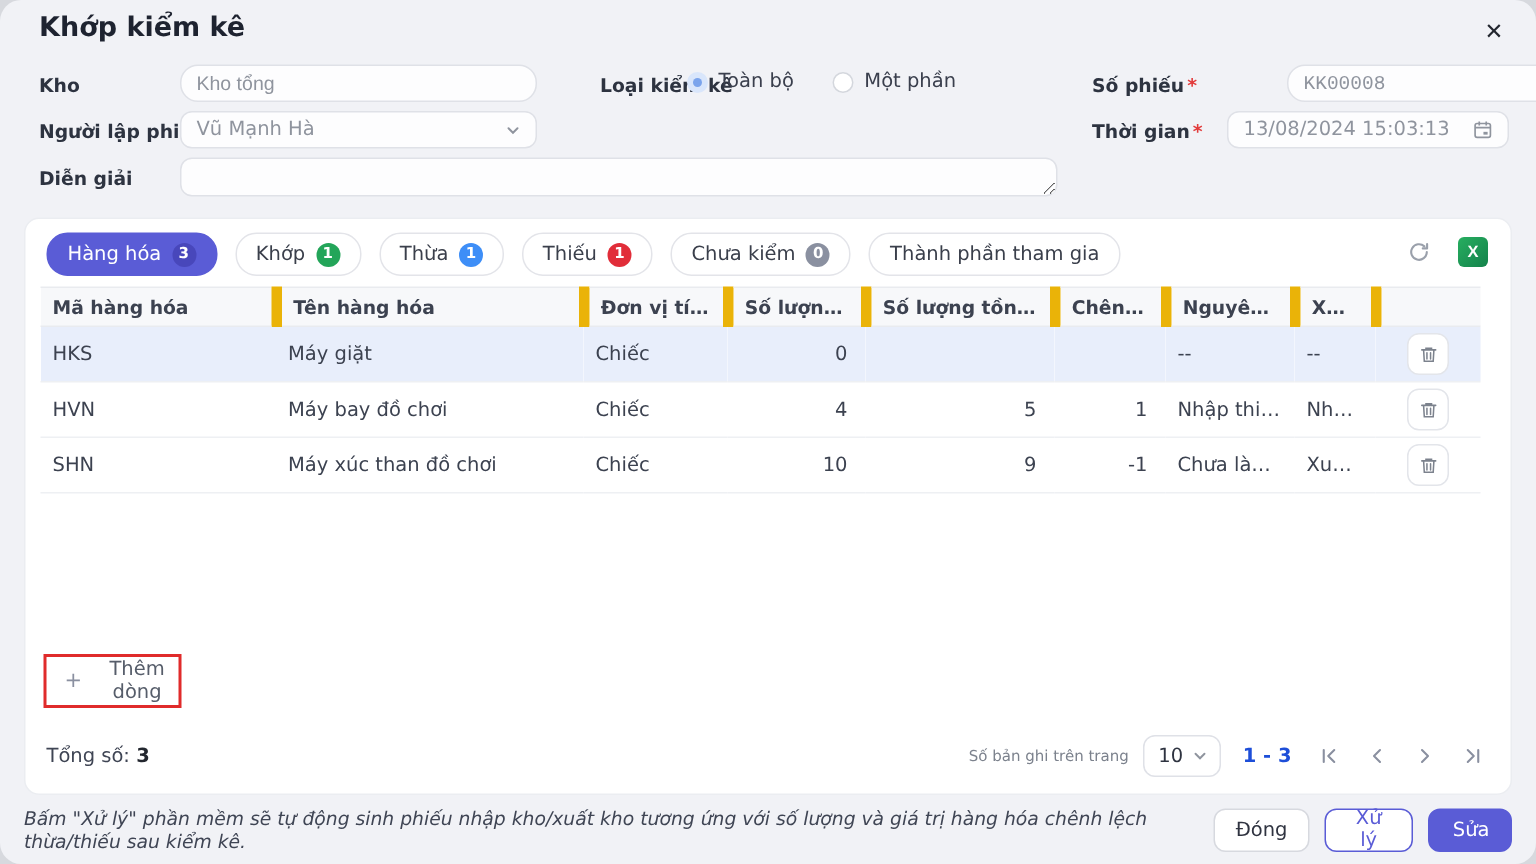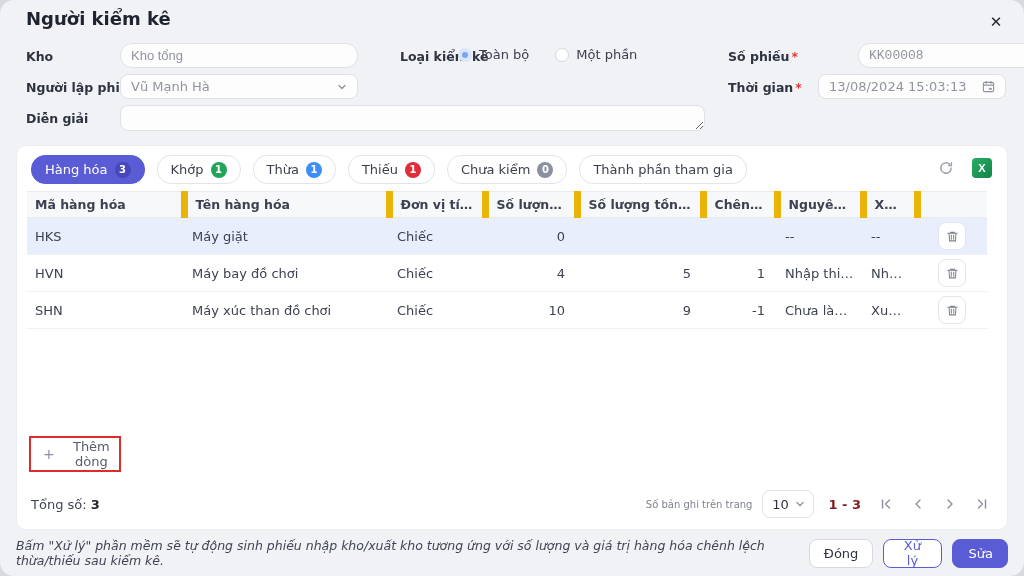--- a/index.html
+++ b/index.html
@@ -68,41 +68,41 @@
 
   
   .card-footer{position:absolute;left:14px;right:14px;bottom:11px;height:28px;
     display:flex;align-items:center;justify-content:space-between;}
   .total{font-size:13px;color:#3f4554;}
   .total b{color:#23272f;}
   .pager{display:flex;align-items:center;gap:10px;}
   .pp-label{font-size:10px;color:#7c828d;}
   .pp-select{width:50px;height:26px;border:1px solid #dfe1e7;border-radius:8px;background:#fff;
     display:flex;align-items:center;justify-content:center;gap:6px;font-size:13px;color:#2e3340;cursor:pointer;}
-  .range{font-size:13px;font-weight:600;color:#7f1d1d;margin:0 4px;}
+  .range{font-size:13px;font-weight:600;color:#1d4ed8;margin:0 4px;}
   .nav-btn{border:none;background:none;width:22px;height:22px;padding:0;cursor:pointer;
     display:flex;align-items:center;justify-content:center;}
 
   
   .footer{position:absolute;left:0;right:0;top:530px;height:46px;display:flex;align-items:center;
     justify-content:flex-end;gap:10px;padding:0 16px;box-sizing:border-box;}
   .hint{font-size:12.5px;font-style:italic;color:#3f4554;margin-right:4px;}
   .btn{height:29px;border-radius:8px;padding:0 14px;font-size:13px;font-family:inherit;cursor:pointer;
     display:flex;align-items:center;}
   .btn-plain{background:#fff;border:1px solid #d7d9df;color:#2f3340;}
   .btn-outline{background:#fff;border:1px solid #5a5cd6;color:#5a5cd6;}
   .btn-primary{background:#5a5cd6;border:1px solid #5a5cd6;color:#fff;padding-left:16px;}
   svg{display:block;}
 </style>
 </head>
 <body>
 
 <div class="modal">
 
-  <div class="title">Người kiểm kê</div>
+  <div class="title">Khớp kiểm kê</div>
   <button class="close-btn">✕</button>
 
   <div class="flabel" style="left:26px;top:49px;">Kho</div>
   <input class="finput" style="left: 120px; top: 43px; width: 238px;" readonly="" value="Kho tổng">
 
   <div class="flabel" style="left:400px;top:49px;">Loại kiểm kê</div>
   <div class="radio-group" style="left:458px;top:47px;">
     <label class="radio">
       <span class="rdot on"></span>
       <span>Toàn bộ</span>

